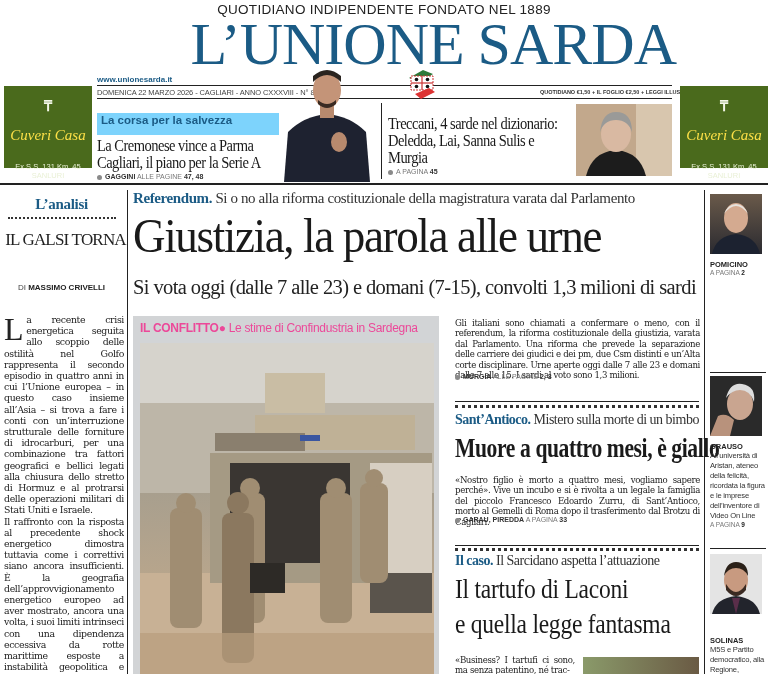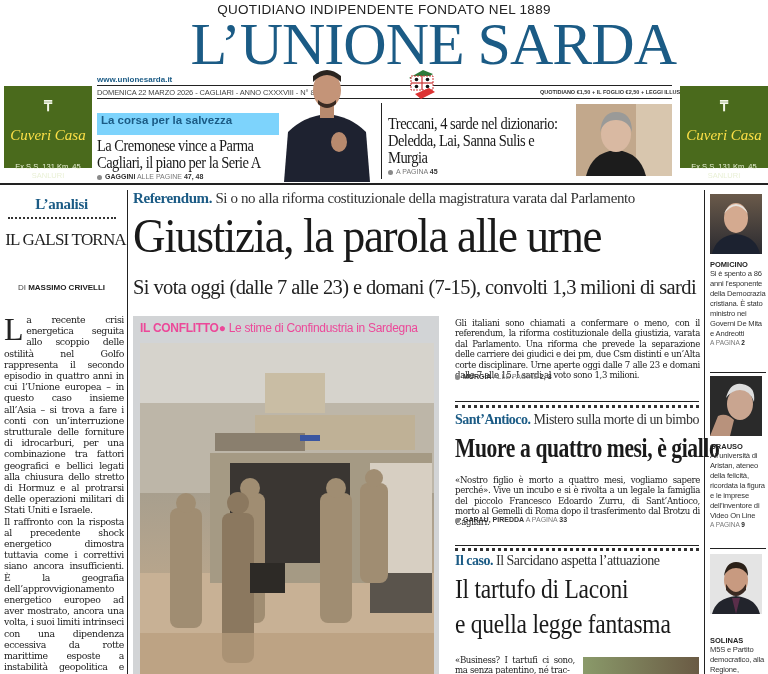--- a/index.html
+++ b/index.html
@@ -202,21 +202,20 @@
 
 <div class="abs" style="left:710px;top:194px;width:56px">
   <div class="side-photo" style="background:linear-gradient(180deg,#6a5a4a,#2a2a30)">
     <svg width="52" height="60" viewBox="0 0 52 60">
         <path d="M2 60 Q6 42 26 40 Q46 42 50 60 Z" fill="#1c2230"></path>
         <ellipse cx="26" cy="24" rx="12" ry="15" fill="#d4aa90"></ellipse>
         <path d="M14 20 Q26 4 38 20 Q34 10 26 10 Q18 10 14 20 Z" fill="#e6e2dc"></path>
       </svg>
   </div>
   <div class="side-name" style="margin-top:6px">POMICINO</div>
-  <div class="side-text">Si è spento a 86 anni l’esponente della Democrazia cristiana. È stato ministro nei Governi De Mita e Andreotti</div>
   <div class="side-ref"><span>A PAGINA</span> <b>2</b></div>
 </div>
 <div class="abs rule" style="left:710px;top:372px;width:56px"></div>
 <div class="abs" style="left:710px;top:376px;width:56px">
   <div class="side-photo" style="background:#3a3a3a">
     <svg width="52" height="60" viewBox="0 0 52 60">
         <rect width="52" height="60" fill="#2a2a2a"></rect>
         <ellipse cx="30" cy="28" rx="13" ry="16" fill="#c9a590"></ellipse>
         <path d="M16 22 Q20 6 32 8 Q46 10 44 26 Q40 14 30 14 Q22 14 16 22 Z" fill="#ddd"></path>
         <path d="M0 60 L8 40 Q16 36 24 44 L20 60 Z" fill="#b8927c"></path>

